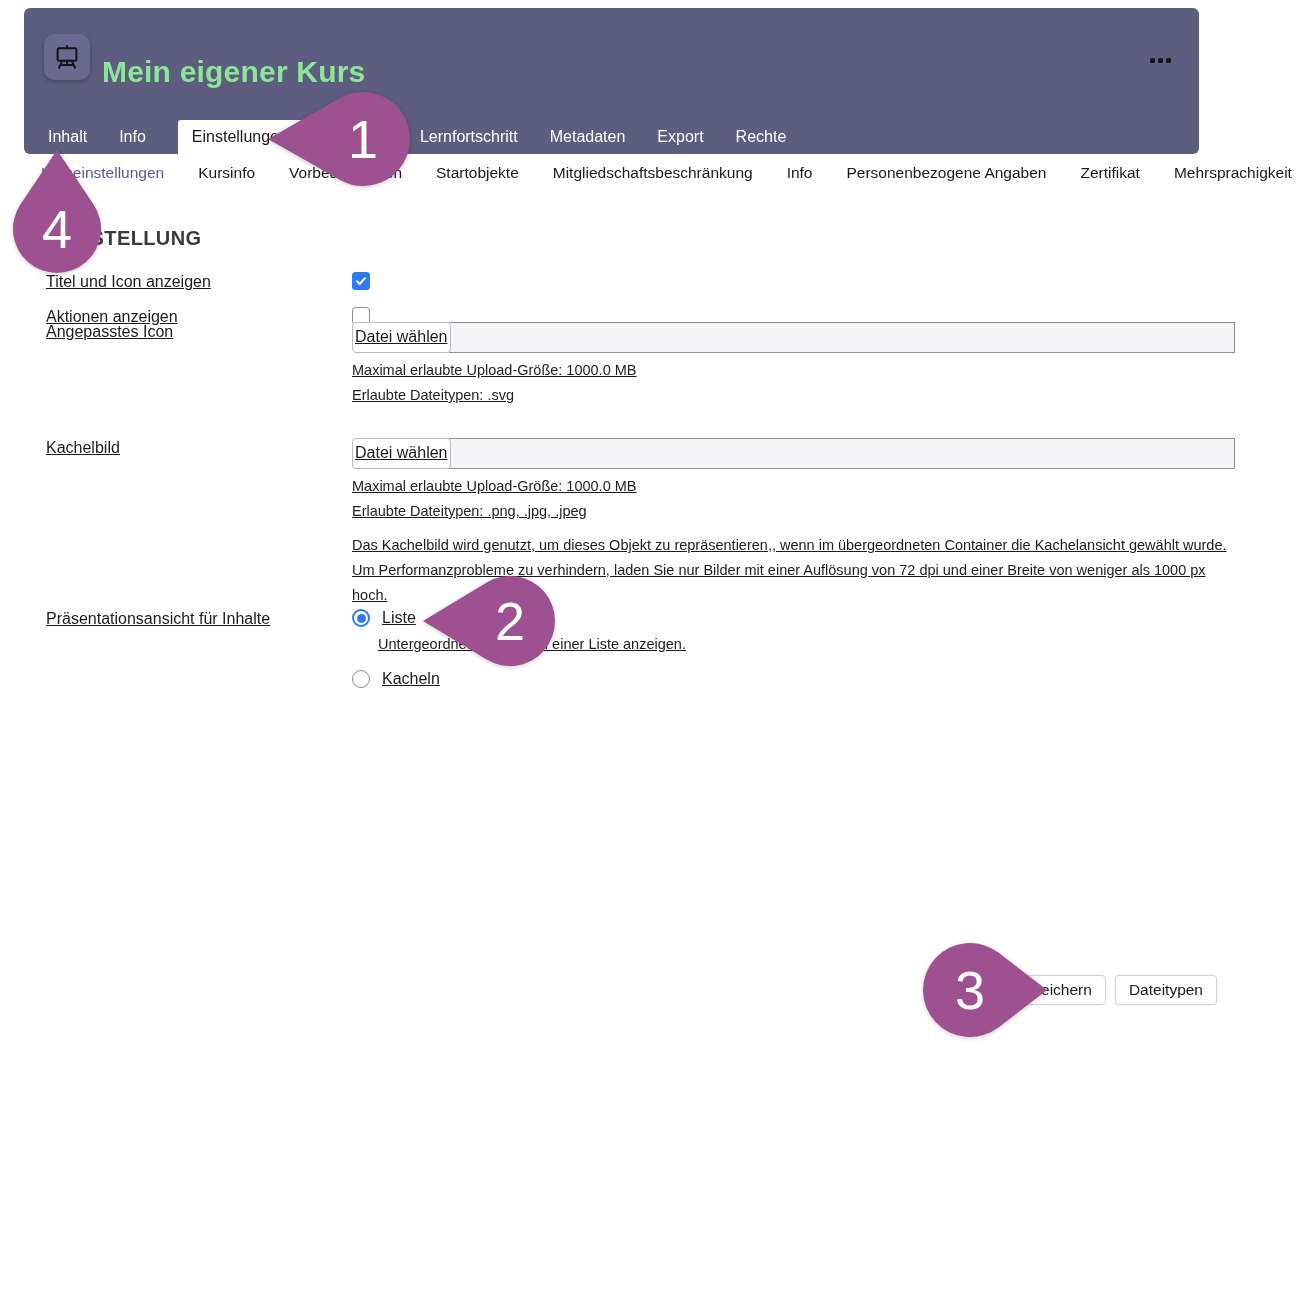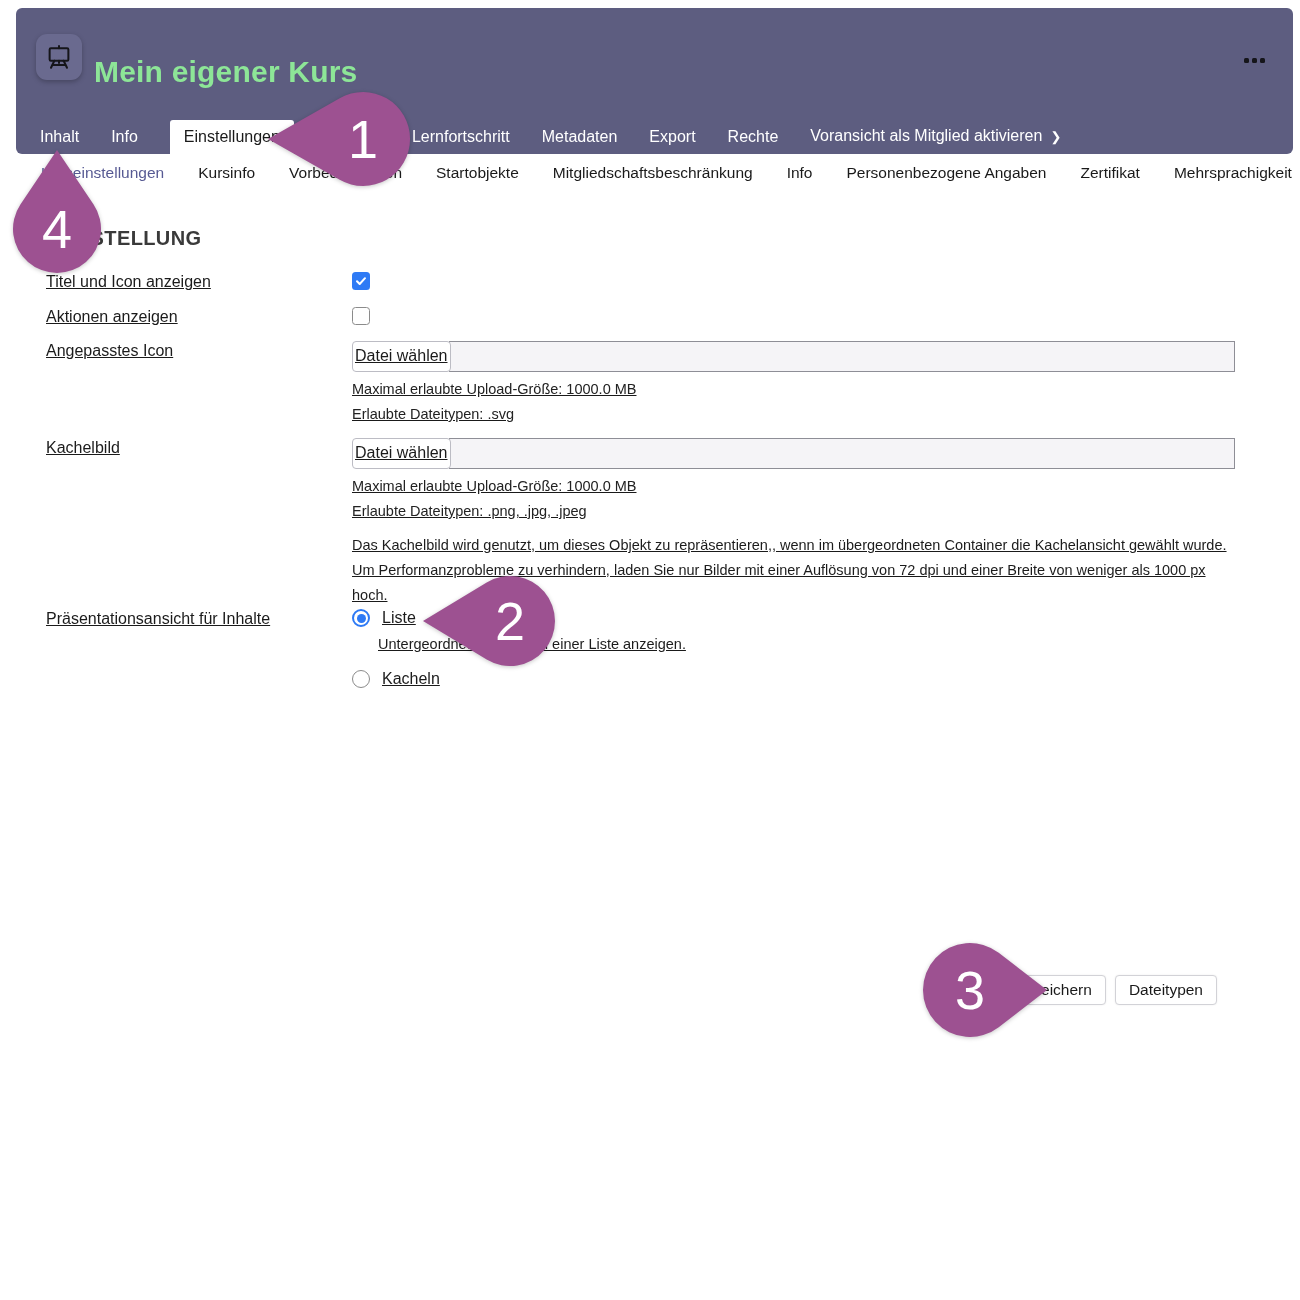--- a/index.html
+++ b/index.html
@@ -1,20 +1,20 @@
 <!DOCTYPE html>
 <html><head>
 <meta charset="utf-8">
 <style>
   html,body{margin:0;padding:0;background:#fff;}
   body{width:1300px;height:1300px;font-family:"Liberation Sans",sans-serif;color:#1a1a1a;}
   .page{position:relative;width:1300px;height:1300px;overflow:hidden;background:#fff;}
 
   
-  .header{position:absolute;left:16px;top:8px;width:1277px;height:146px;background:#5d5d80;border-radius:6px;}
+  .header{position:absolute;left:24px;top:8px;width:1175px;height:146px;background:#5d5d80;border-radius:6px;}
   .badge{position:absolute;left:20px;top:26px;width:46px;height:46px;border-radius:11px;background:#6a6a8f;
          box-shadow:0 2px 5px rgba(0,0,0,.25);display:flex;align-items:center;justify-content:center;}
   .title{position:absolute;left:78px;top:47px;font-size:30px;font-weight:bold;color:#8de697;letter-spacing:.2px;}
   .more{position:absolute;right:28px;top:50px;display:flex;gap:3px;cursor:pointer;}
   .more .dot{width:5px;height:5px;background:#15151a;border-radius:1.5px;}
   .tabs{position:absolute;left:24px;bottom:0;display:flex;align-items:flex-end;gap:32px;}
   .tab{color:#fff;font-size:16px;line-height:34px;white-space:nowrap;cursor:pointer;}
   .tab.active{background:#fff;color:#1a1a1a;border-radius:3px 3px 0 0;padding:0 14px;}
   .tab.gap-before{margin-left:86px;}
   .tab .chev{font-size:13px;margin-left:8px;}
@@ -79,21 +79,20 @@
       <div class="dot"></div>
     </div>
     <div class="tabs">
       <div class="tab">Inhalt</div>
       <div class="tab">Info</div>
       <div class="tab active">Einstellungen</div>
       <div class="tab gap-before">Lernfortschritt</div>
       <div class="tab">Metadaten</div>
       <div class="tab">Export</div>
       <div class="tab">Rechte</div>
-      <div class="tab"><span>Voransicht als Mitglied aktivieren</span><span class="chev">❯</span></div>
     </div>
   </div>
 
   <div class="subtabs">
     <div class="subtab active">Kurseinstellungen</div>
     <div class="subtab">Kursinfo</div>
     <div class="subtab">Vorbedingungen</div>
     <div class="subtab">Startobjekte</div>
     <div class="subtab">Mitgliedschaftsbeschränkung</div>
     <div class="subtab">Info</div>
@@ -115,21 +114,21 @@
     </div>
   </div>
 
   <div class="row" style="top:307px;">
     <div class="flabel">Aktionen anzeigen</div>
     <div>
         <div class="cbx"></div>
       </div>
   </div>
 
-  <div class="row" style="top:341px;">
+  <div class="row" style="top:322px;">
     <div class="flabel">Angepasstes Icon</div>
     <div>
       <div class="filewidget">
         <button class="filebtn">Datei wählen</button>
         <div class="filefield"></div>
       </div>
       <div class="help">Maximal erlaubte Upload-Größe: 1000.0 MB</div>
       <div class="help">Erlaubte Dateitypen: .svg</div>
     </div>
   </div>

